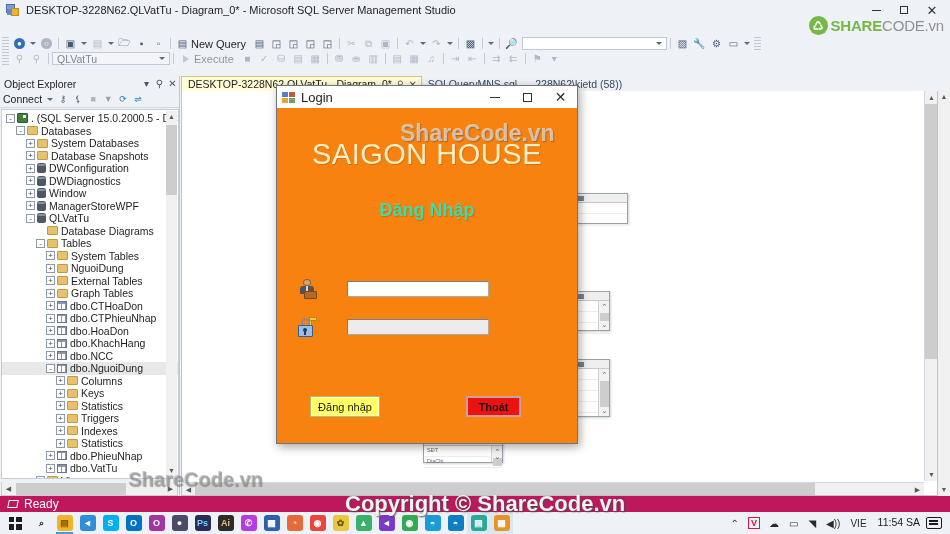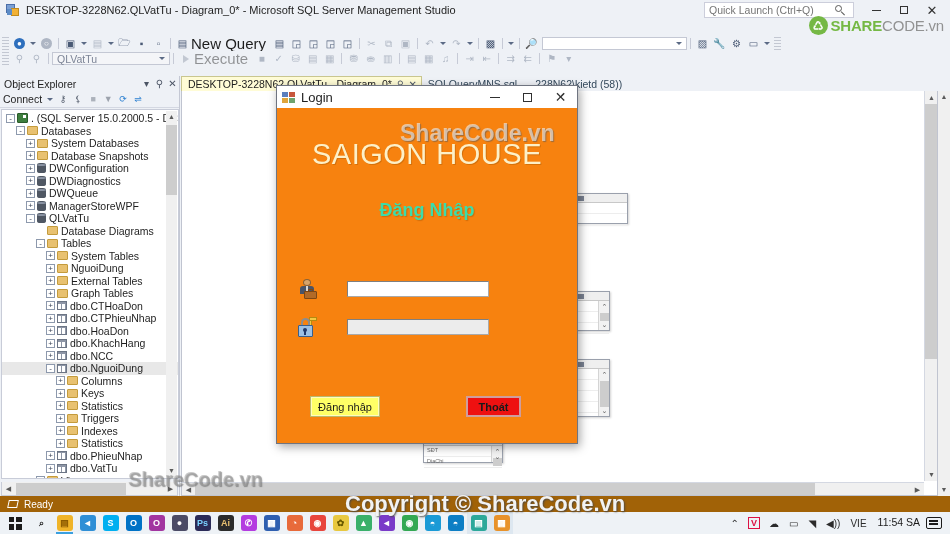--- a/index.html
+++ b/index.html
@@ -76,21 +76,21 @@
   .toolbar2 {
     position:absolute; top:51px; left:0; width:950px; height:15px;
     background:#eef1f6; display:flex; align-items:center;
   }
   .grip { width:7px; height:13px; margin:0 2px; background:
      repeating-linear-gradient(to bottom, #b8bdc9 0 1px, transparent 1px 3px);
      opacity:.8; }
   .tb-sep { width:1px; height:11px; background:#c6cad6; margin:0 3px; }
   .tbi { width:17px; height:14px; position:relative; display:flex; align-items:center; justify-content:center; color:#4a5a75; font-size:10px; }
   .tbi.disabled { opacity:.38; }
-  .tbi-lbl { font-size:15px; color:#1e1e1e; padding-right:5px; white-space:nowrap; }
+  .tbi-lbl { font-size:11px; color:#1e1e1e; padding-right:5px; white-space:nowrap; }
   .caretd { width:0;height:0;border-left:3px solid transparent;border-right:3px solid transparent;border-top:3px solid #5b6a85; margin:0 2px; }
   .combo {
     height:13px; border:1px solid #c4c8d4; background:#f4f5f8; display:flex;
     align-items:center; justify-content:space-between; padding:0 2px 0 4px;
     font-size:10.5px; color:#7d8597;
   }
   .combo.wide { width:118px; }
   .combo.wide2 { width:145px; background:#fff; }
   .play { width:0;height:0;border-top:4px solid transparent;border-bottom:4px solid transparent;border-left:6px solid #7c8699; }
   .blue-circ { width:11px;height:11px;border-radius:50%;background:#2e6fbd; display:flex;align-items:center;justify-content:center;color:#fff;font-size:8px;font-weight:bold;}
@@ -261,21 +261,21 @@
     text-shadow:1px 1px 1px rgba(90,90,90,.55);
     pointer-events:none; white-space:nowrap; z-index:60;
   }
   .wm.w1 { left:400px; top:120px; font-size:23px; color:rgba(240,240,240,.62); }
   .wm.w2 { left:128px; top:468px; font-size:20px; color:rgba(160,160,160,.55); }
   .wm.w3 { left:345px; top:491px; font-size:22px; color:#f2f2f2; text-shadow:1px 1px 2px rgba(70,70,70,.9); }
 
   
   .status {
     position:absolute; left:0; top:496px; width:950px; height:16px;
-    background:#a16207; display:flex; align-items:center; color:#fff; font-size:10px;
+    background:#be185d; display:flex; align-items:center; color:#fff; font-size:12px;
   }
   .status .sq { width:10px;height:8px;border:1.3px solid #fff; margin-left:8px; margin-right:6px; transform:skewX(-12deg); }
 
   
   .taskbar {
     position:absolute; left:0; top:512px; width:950px; height:22px;
     background:#eef2f6; display:flex; align-items:center;
   }
   .tb-start { width:30px; height:22px; display:flex; align-items:center; justify-content:center; }
   .win-logo { width:13px;height:13px;display:grid;grid-template-columns:1fr 1fr;grid-template-rows:1fr 1fr;gap:1.4px;}
@@ -298,27 +298,20 @@
 
   <div class="titlebar">
     <div class="tb-icon">
       <div class="sq1"></div>
         <div class="sq2"></div>
         <div class="sq3"></div>
     </div>
     <div class="tb-title">DESKTOP-3228N62.QLVatTu - Diagram_0* - Microsoft SQL Server Management Studio</div>
   </div>
 
-  <div class="quick-launch">
-    <input readonly="" placeholder="Quick Launch (Ctrl+Q)" style="">
-    <span class="ql-search">
-        <span class="ring"></span>
-        <span class="stem"></span>
-      </span>
-  </div>
 
   <div class="wbtns">
     <div class="wbtn">
         <span class="min"></span>
       </div>
     <div class="wbtn">
         <span class="max"></span>
       </div>
     <div class="wbtn">
         <span class="cls">✕</span>
@@ -474,21 +467,21 @@
           <div class="node">
             <span style="width: 24px; flex: 0 0 auto;"></span>
             <span class="exp">+</span>
             <span class="ic-db"></span>
             <span>DWDiagnostics</span>
           </div>
           <div class="node">
             <span style="width: 24px; flex: 0 0 auto;"></span>
             <span class="exp">+</span>
             <span class="ic-db"></span>
-            <span>DWQueue</span>
+            <span>Window</span>
           </div>
           <div class="node">
             <span style="width: 24px; flex: 0 0 auto;"></span>
             <span class="exp">+</span>
             <span class="ic-db"></span>
             <span>ManagerStoreWPF</span>
           </div>
           <div class="node">
             <span style="width: 24px; flex: 0 0 auto;"></span>
             <span class="exp">-</span>

